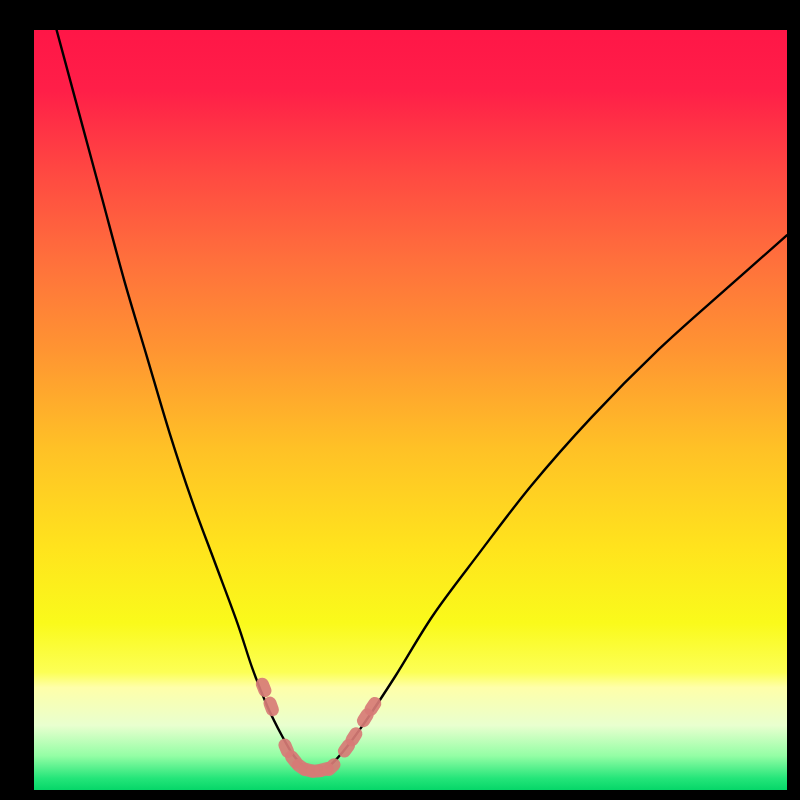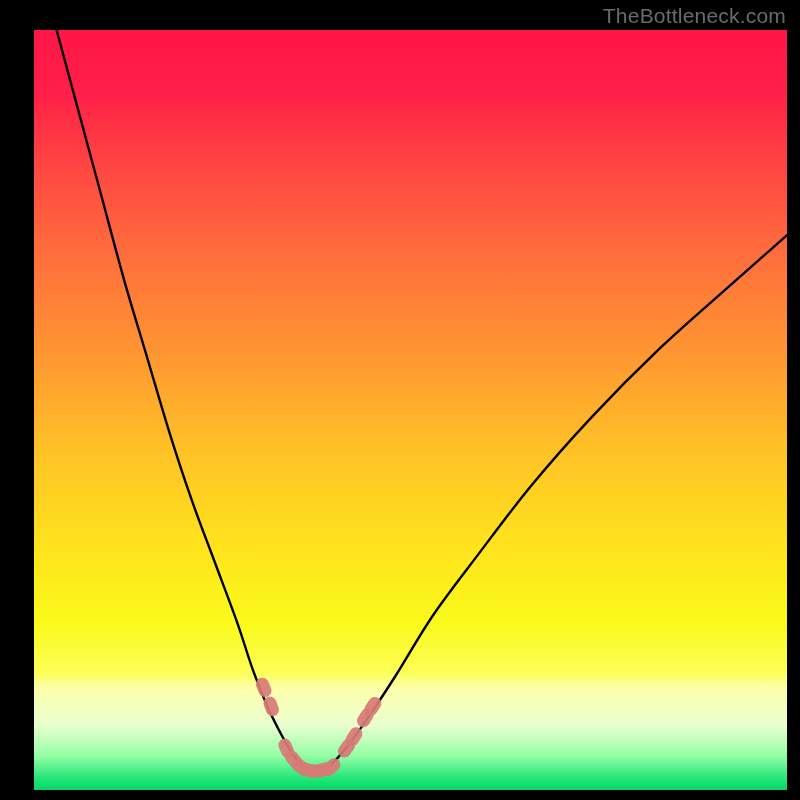--- a/index.html
+++ b/index.html
@@ -92,14 +92,13 @@
           <rect x="279.90500000000003" y="732.98" width="20" height="13" rx="6.5" ry="6.5" transform="rotate(-14.161499500925707 289.90500000000003 739.48)"></rect>
           <rect x="287.435" y="730.7" width="20" height="13" rx="6.5" ry="6.5" transform="rotate(-43.2896016846247 297.435 737.2)"></rect>
           <rect x="302.495" y="711.7" width="20" height="13" rx="6.5" ry="6.5" transform="rotate(-53.38425105319321 312.495 718.2)"></rect>
           <rect x="310.025" y="700.3" width="20" height="13" rx="6.5" ry="6.5" transform="rotate(-58.23241010922405 320.025 706.8)"></rect>
           <rect x="321.32" y="681.3" width="20" height="13" rx="6.5" ry="6.5" transform="rotate(-58.23241010922386 331.32 687.8)"></rect>
           <rect x="328.85" y="669.9" width="20" height="13" rx="6.5" ry="6.5" transform="rotate(-56.5541882760526 338.85 676.4)"></rect>
         </g>
     </svg>
   </div>
 
-  <div class="watermark">TheBottleneck.com</div>
 </div>
 
 </body></html>

